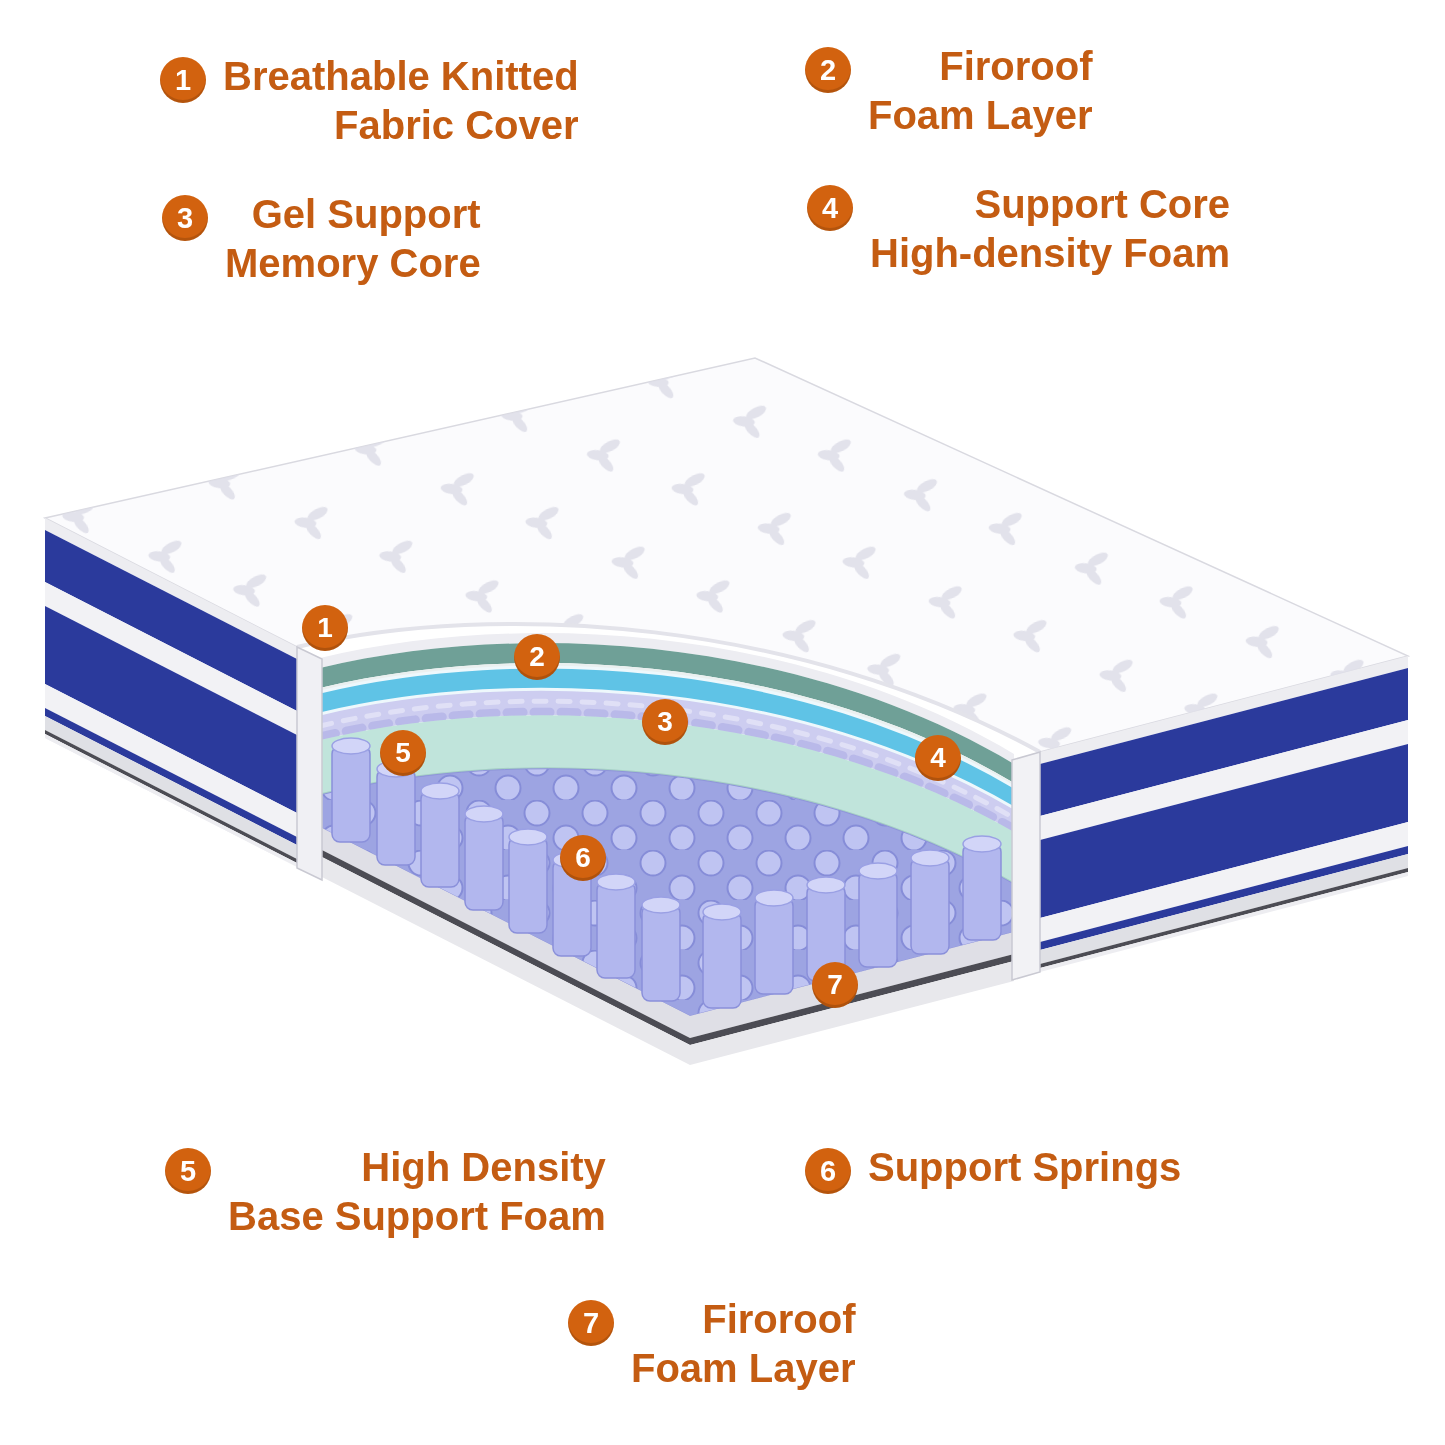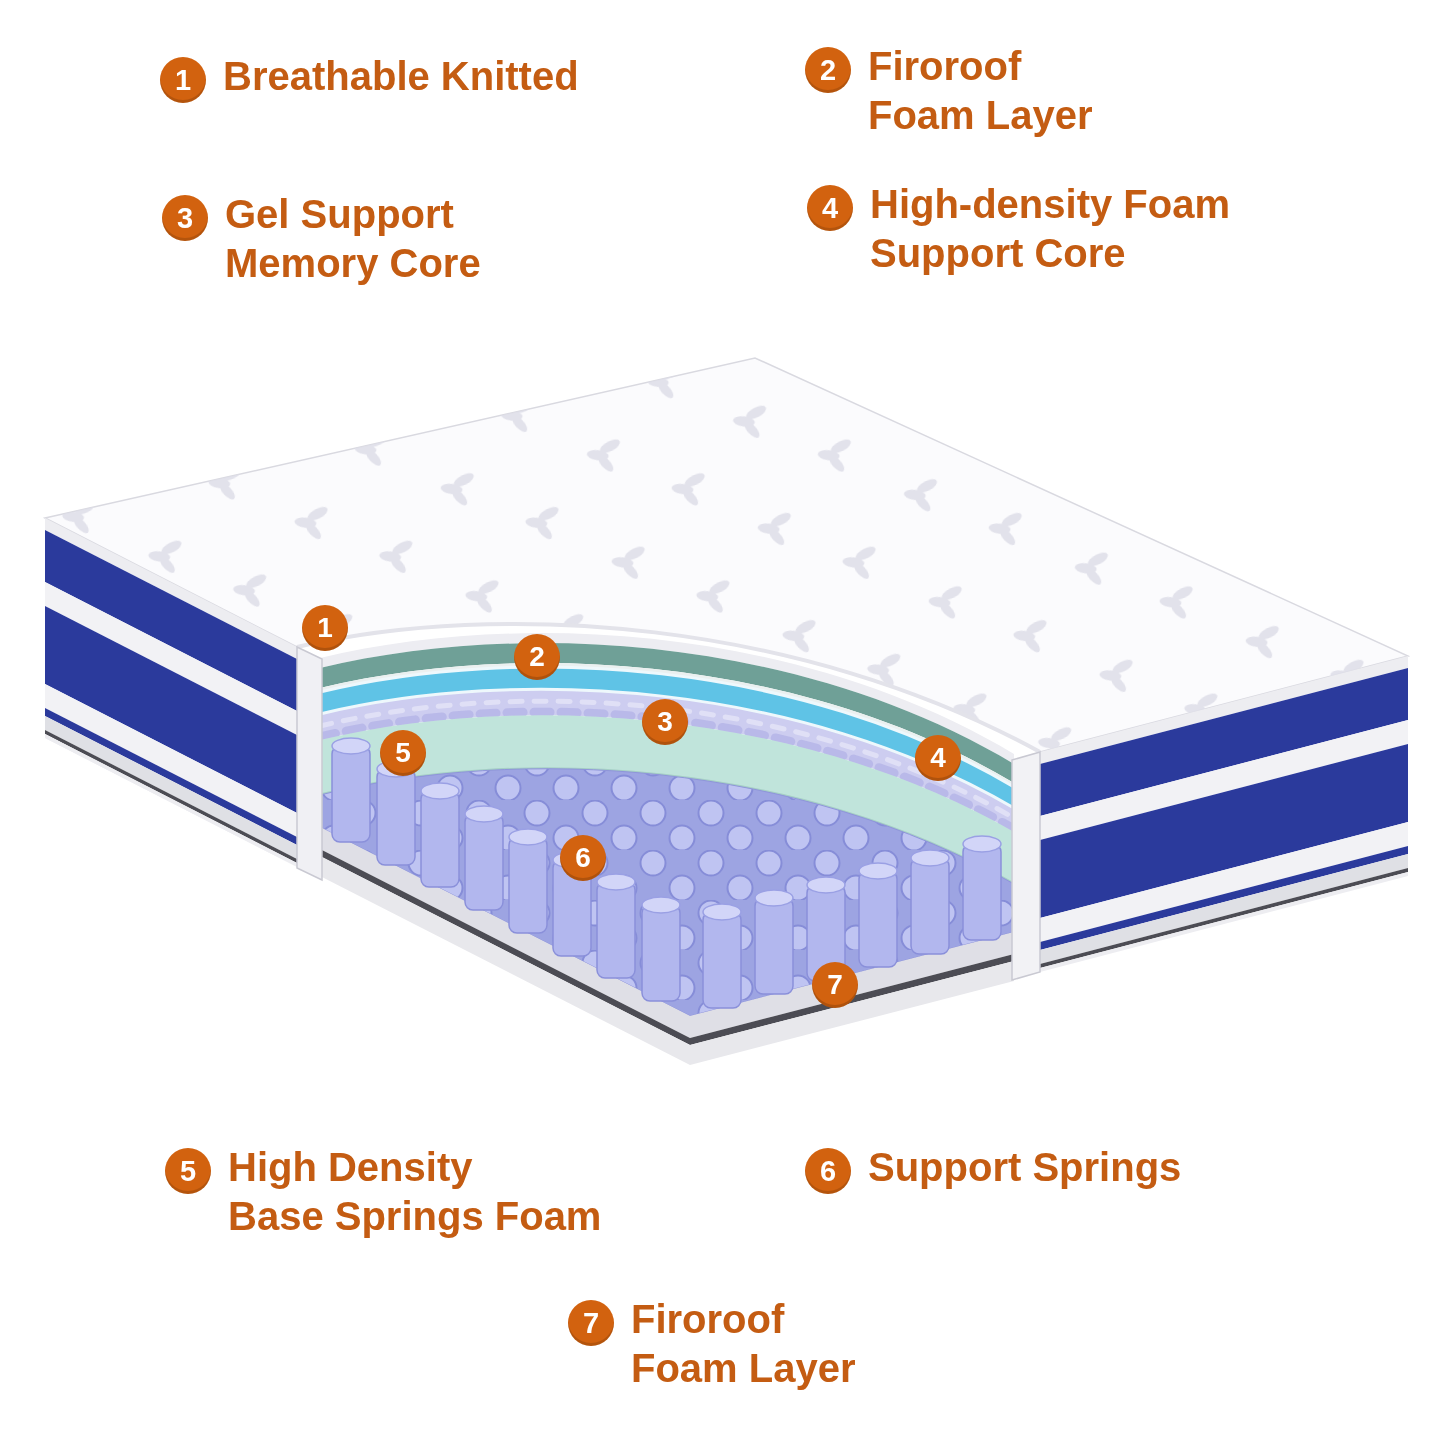--- a/index.html
+++ b/index.html
@@ -3,21 +3,21 @@
 <meta charset="utf-8">
 <style>
   html,body{margin:0;padding:0;background:#ffffff;}
   .stage{position:relative;width:1445px;height:1445px;background:#ffffff;overflow:hidden;
          font-family:"Liberation Sans",sans-serif;}
   .illus{position:absolute;left:0;top:0;width:1445px;height:1445px;}
   .callout{position:absolute;display:flex;gap:17px;align-items:flex-start;}
   .badge{width:46px;height:46px;border-radius:50%;background:#d2620f;color:#ffffff;
          font-weight:700;font-size:29px;display:flex;align-items:center;justify-content:center;
          flex:0 0 46px;margin-top:5px;box-shadow:inset 0 -3px 0 rgba(0,0,0,.14);}
-  .lines{font-weight:700;font-size:40px;line-height:1.22;color:#c45c12;white-space:nowrap;}
+  .lines{font-weight:700;font-size:40px;line-height:1.22;color:#c45c12;white-space:nowrap;text-align:right;}
   .marker{position:absolute;width:46px;height:46px;border-radius:50%;background:#d2620f;color:#ffffff;
           font-weight:700;font-size:28px;display:flex;align-items:center;justify-content:center;
           box-shadow:inset 0 -3px 0 rgba(0,0,0,.16);z-index:5;}
 </style>
 </head>
 <body>
 
 <div class="stage">
 
   <svg class="illus" viewBox="0 0 1445 1445">
@@ -124,20 +124,21 @@
   <div class="marker" style="left:642px;top:699px;">3</div>
   <div class="marker" style="left:915px;top:735px;">4</div>
   <div class="marker" style="left:380px;top:730px;">5</div>
   <div class="marker" style="left:560px;top:835px;">6</div>
   <div class="marker" style="left:812px;top:962px;">7</div>
 
   <div class="callout" style="left:160px;top:52px;">
     <div class="badge">1</div>
     <div class="lines">
       <div>Breathable Knitted</div>
+      <div>Fabric Cover</div>
     </div>
   </div>
 
   <div class="callout" style="left:805px;top:42px;">
     <div class="badge">2</div>
     <div class="lines">
       <div>Firoroof</div>
       <div>Foam Layer</div>
     </div>
   </div>
@@ -146,30 +147,30 @@
     <div class="badge">3</div>
     <div class="lines">
       <div>Gel Support</div>
       <div>Memory Core</div>
     </div>
   </div>
 
   <div class="callout" style="left:807px;top:180px;">
     <div class="badge">4</div>
     <div class="lines">
+      <div>Support Core</div>
       <div>High-density Foam</div>
-      <div>Support Core</div>
     </div>
   </div>
 
   <div class="callout" style="left:165px;top:1143px;">
     <div class="badge">5</div>
     <div class="lines">
       <div>High Density</div>
-      <div>Base Springs Foam</div>
+      <div>Base Support Foam</div>
     </div>
   </div>
 
   <div class="callout" style="left:805px;top:1143px;">
     <div class="badge">6</div>
     <div class="lines">
       <div>Support Springs</div>
     </div>
   </div>
 

